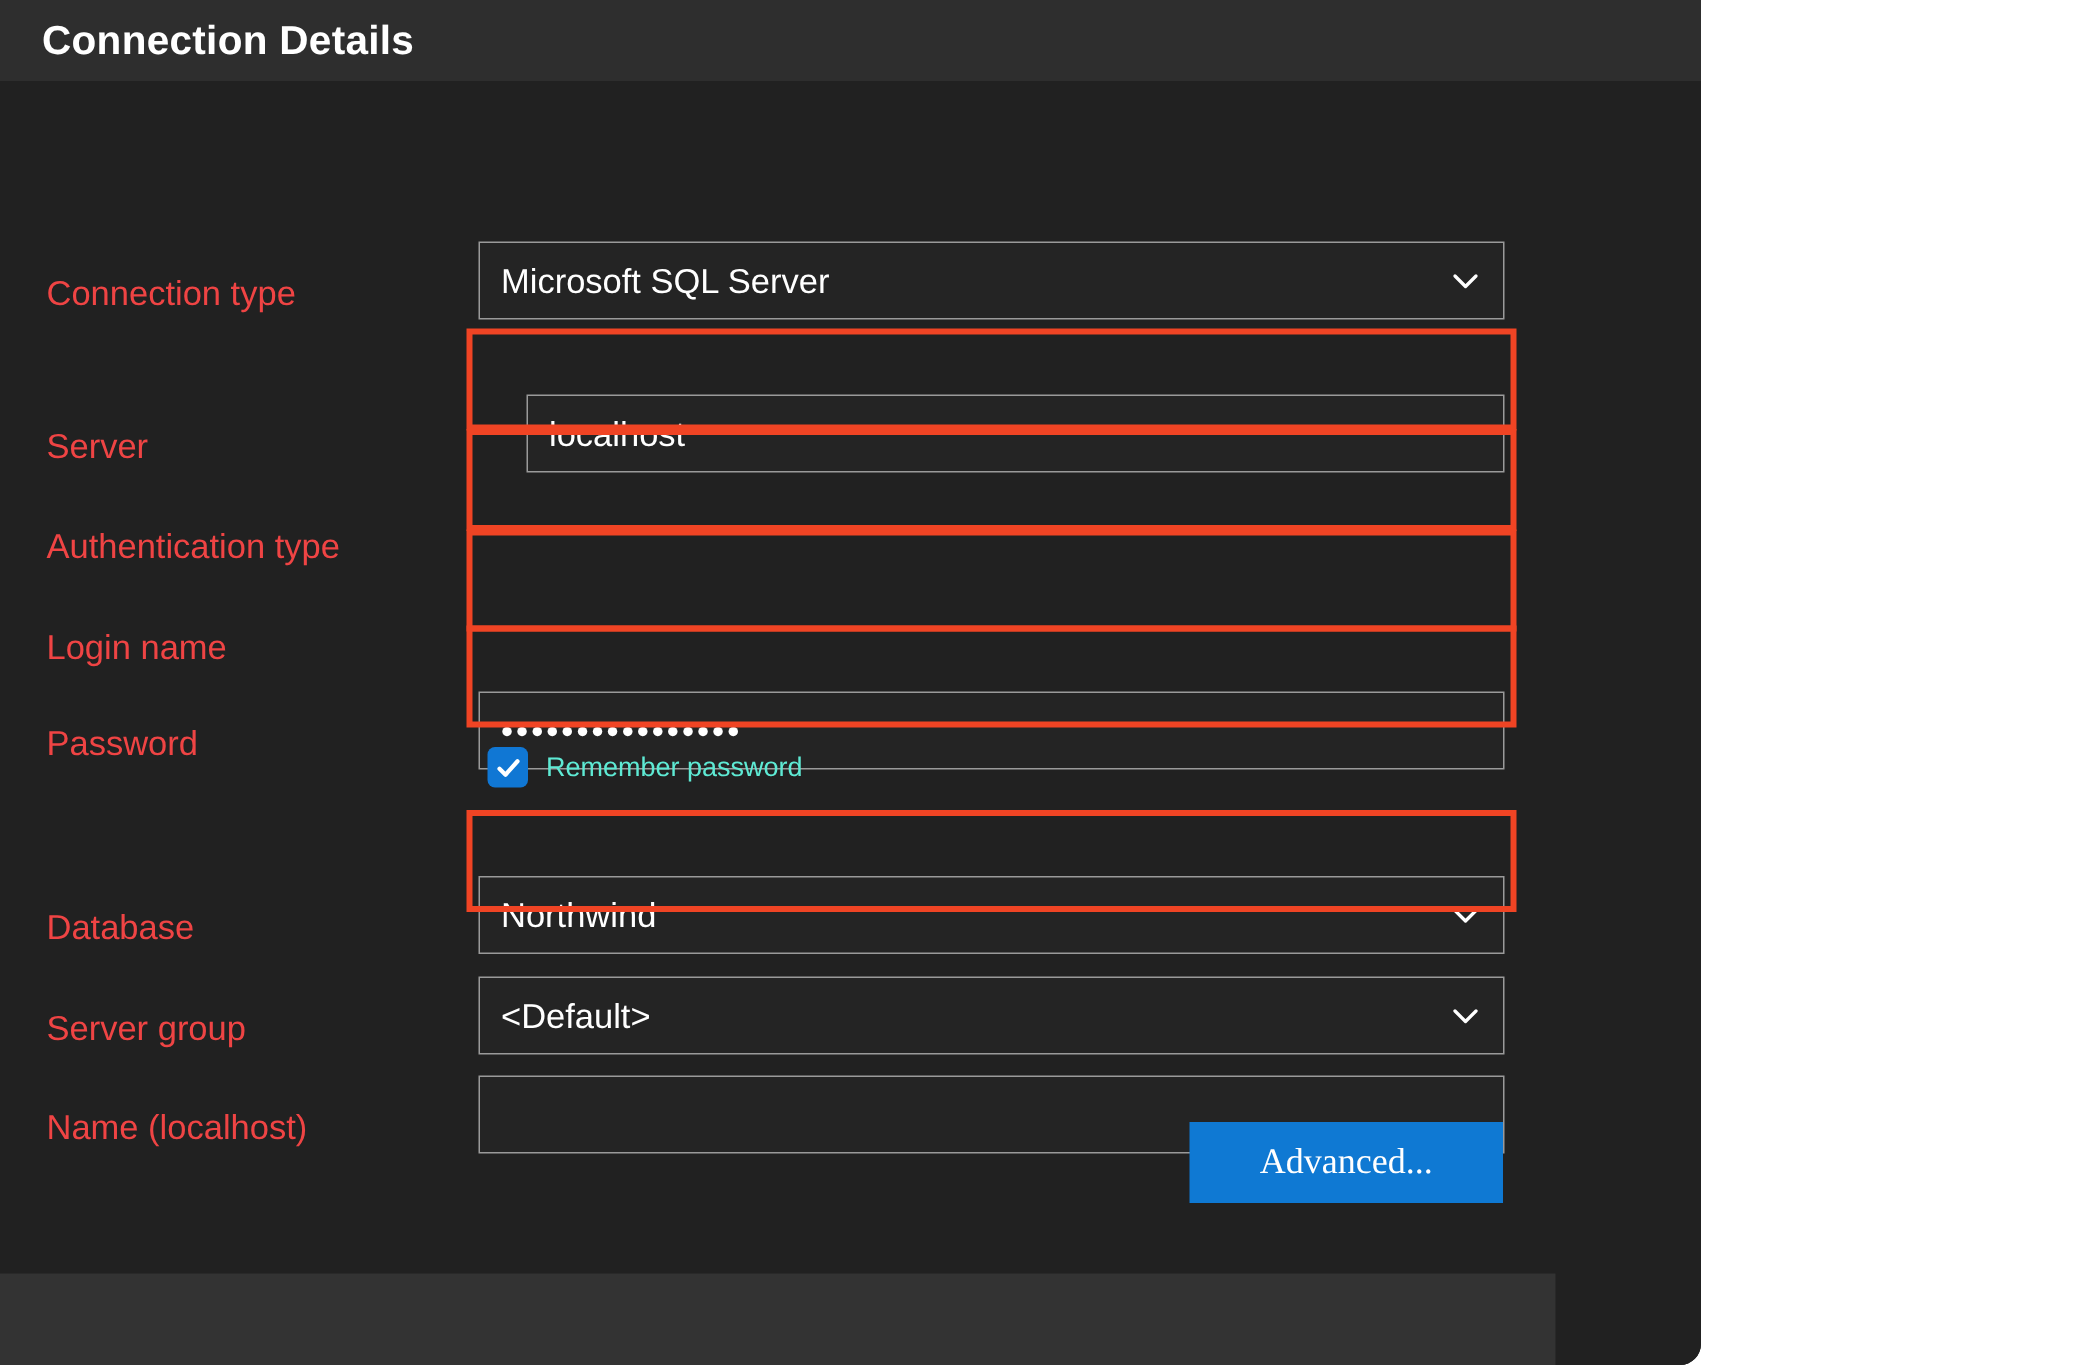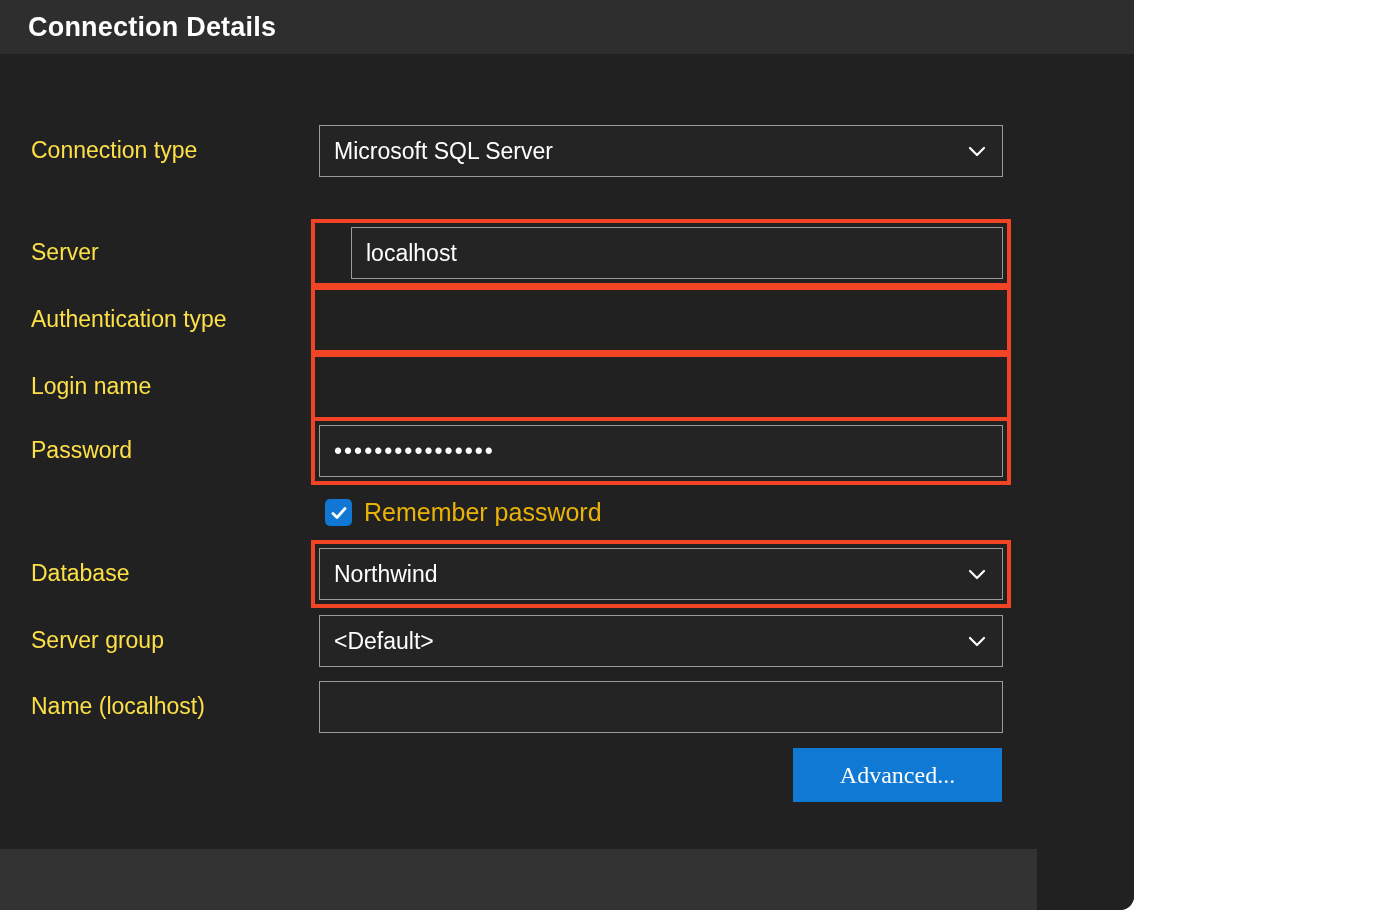--- a/index.html
+++ b/index.html
@@ -64,42 +64,44 @@
     width: 1037px;
     height: 115px;
     background: #333333;
     border-bottom-right-radius: 14px;
   }
 
   .field-label {
     position: absolute;
     left: 31px;
     font-size: 23px;
-    color: #fde047;
+    color: #ef4444;
     white-space: nowrap;
+    margin-top: 45px;
   }
 
   
   .control {
     position: absolute;
     left: 319px;
     width: 684px;
   }
 
   .ctl-box {
     position: relative;
     width: 100%;
     height: 100%;
     background: #242424;
     border: 1px solid #9a9a9a;
     display: flex;
     align-items: center;
     padding: 0 14px;
     color: #ffffff;
     font-size: 23px;
+    margin-top: 36px;
   }
 
   .ctl-box.select .chevron {
     position: absolute;
     right: 14px;
     top: 50%;
     transform: translateY(-50%);
     width: 22px;
     height: 22px;
     display: flex;
@@ -134,22 +136,22 @@
     background: #1077d4;
     display: flex;
     align-items: center;
     justify-content: center;
     flex: 0 0 auto;
   }
 
   .checkbox svg { display: block; }
 
   .checkbox-label {
-    font-size: 25px;
-    color: #eab308;
+    font-size: 18px;
+    color: #5eead4;
     white-space: nowrap;
   }
 
   
   .btn {
     background: #0f79d3;
     color: #ffffff;
     border: none;
     font-family: Liberation Serif, serif;
     font-size: 24px;

